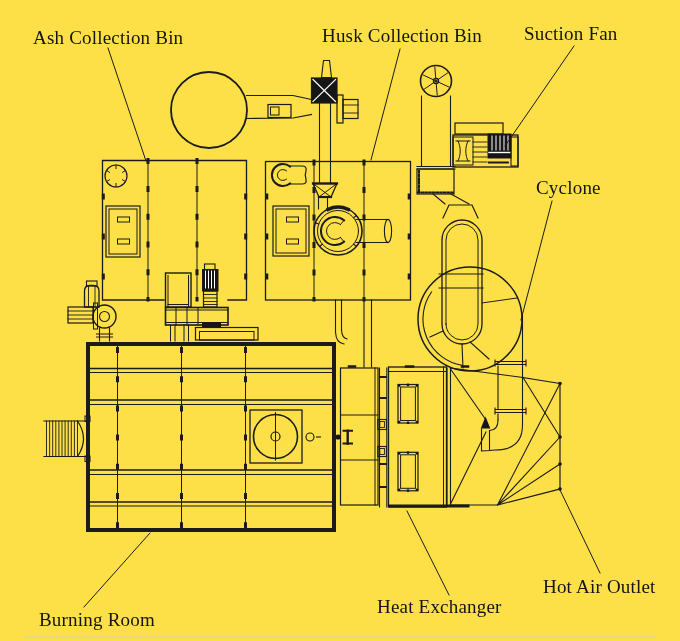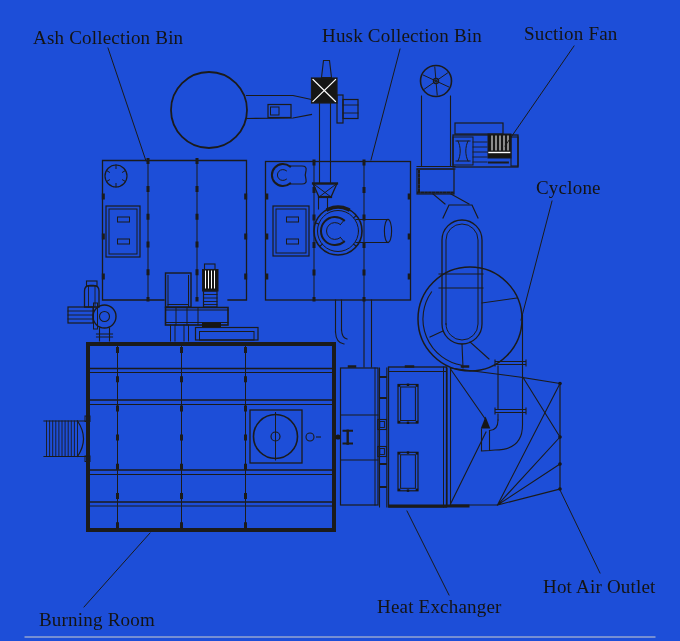--- a/index.html
+++ b/index.html
@@ -1,19 +1,19 @@
 <!DOCTYPE html>
 <html><head>
 <meta charset="utf-8">
 <style>
   html,body{margin:0;padding:0;background:#ffffff;}
   .stage{
     position:relative;
     width:680px;height:641px;
-    background:#1d4ed8;
+    background:#fde047;
     overflow:hidden;
     font-family:"Liberation Serif", serif;
   }
   .stage svg{position:absolute;left:0;top:0;}
   text.lbl{
     font-family:"Liberation Serif", serif;
     font-size:19px;
     fill:#141414;
     letter-spacing:0.2px;
   }

